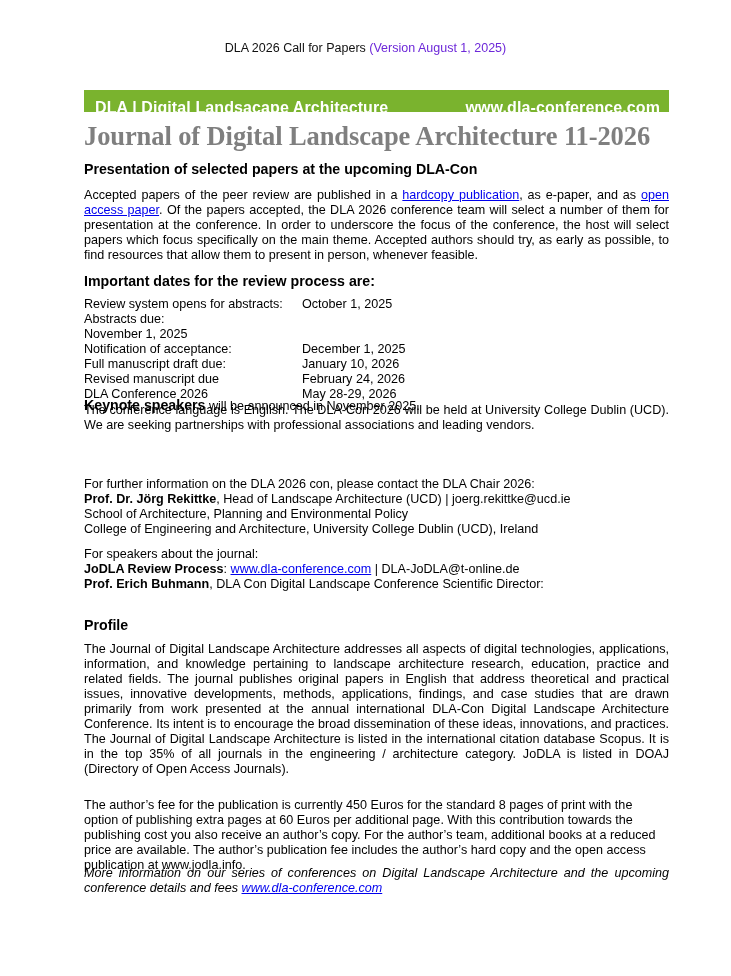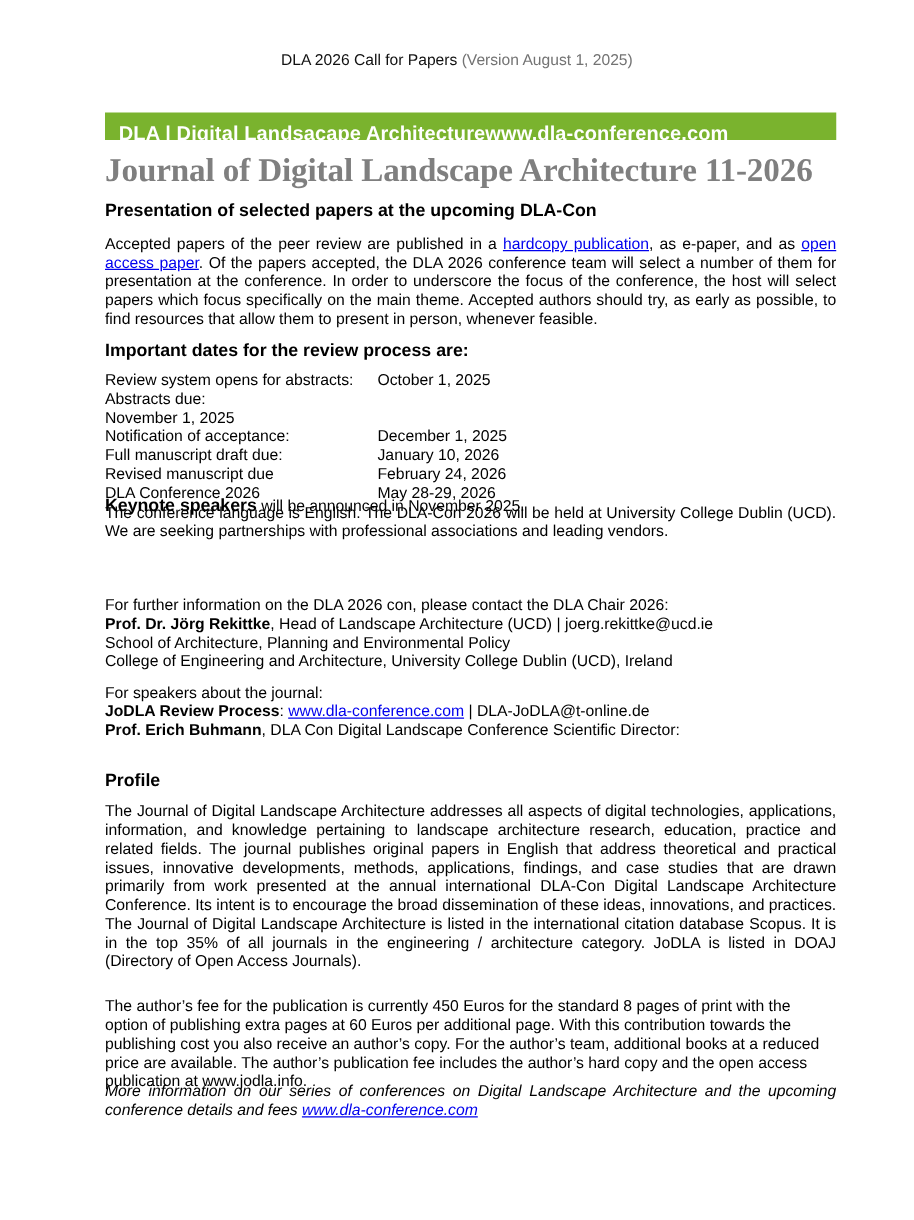--- a/index.html
+++ b/index.html
@@ -4,25 +4,25 @@
 <style>
   html, body { margin: 0; padding: 0; background: #ffffff; }
   body {
     width: 731px; height: 976px; position: relative; overflow: hidden;
     font-family: "Liberation Sans", sans-serif; color: #000;
   }
   .header-line {
     position: absolute; top: 41px; left: 0; width: 731px; text-align: center;
     font-size: 12.5px; color: #111;
   }
-  .header-line .ver { color: #737373; }
+  .header-line .ver { color: #6d28d9; }
   .banner {
     position: absolute; left: 84px; top: 90px; width: 585px; height: 22px;
     background: #7ab32e; color: #fff; font-weight: bold; font-size: 16px;
-    display: flex; align-items: center; 
+    display: flex; align-items: center; justify-content: space-between;
     padding: 13px 9px 0 11px; box-sizing: border-box; letter-spacing: 0.1px;
   }
   .journal-title {
     position: absolute; left: 84px; top: 121px;
     font-family: "Liberation Serif", serif; font-weight: bold; font-size: 26.5px;
     color: #7f7f7f; white-space: nowrap; letter-spacing: -0.1px;
   }
   .h2 {
     position: absolute; left: 84px; font-weight: bold; font-size: 14.2px; white-space: nowrap;
   }

